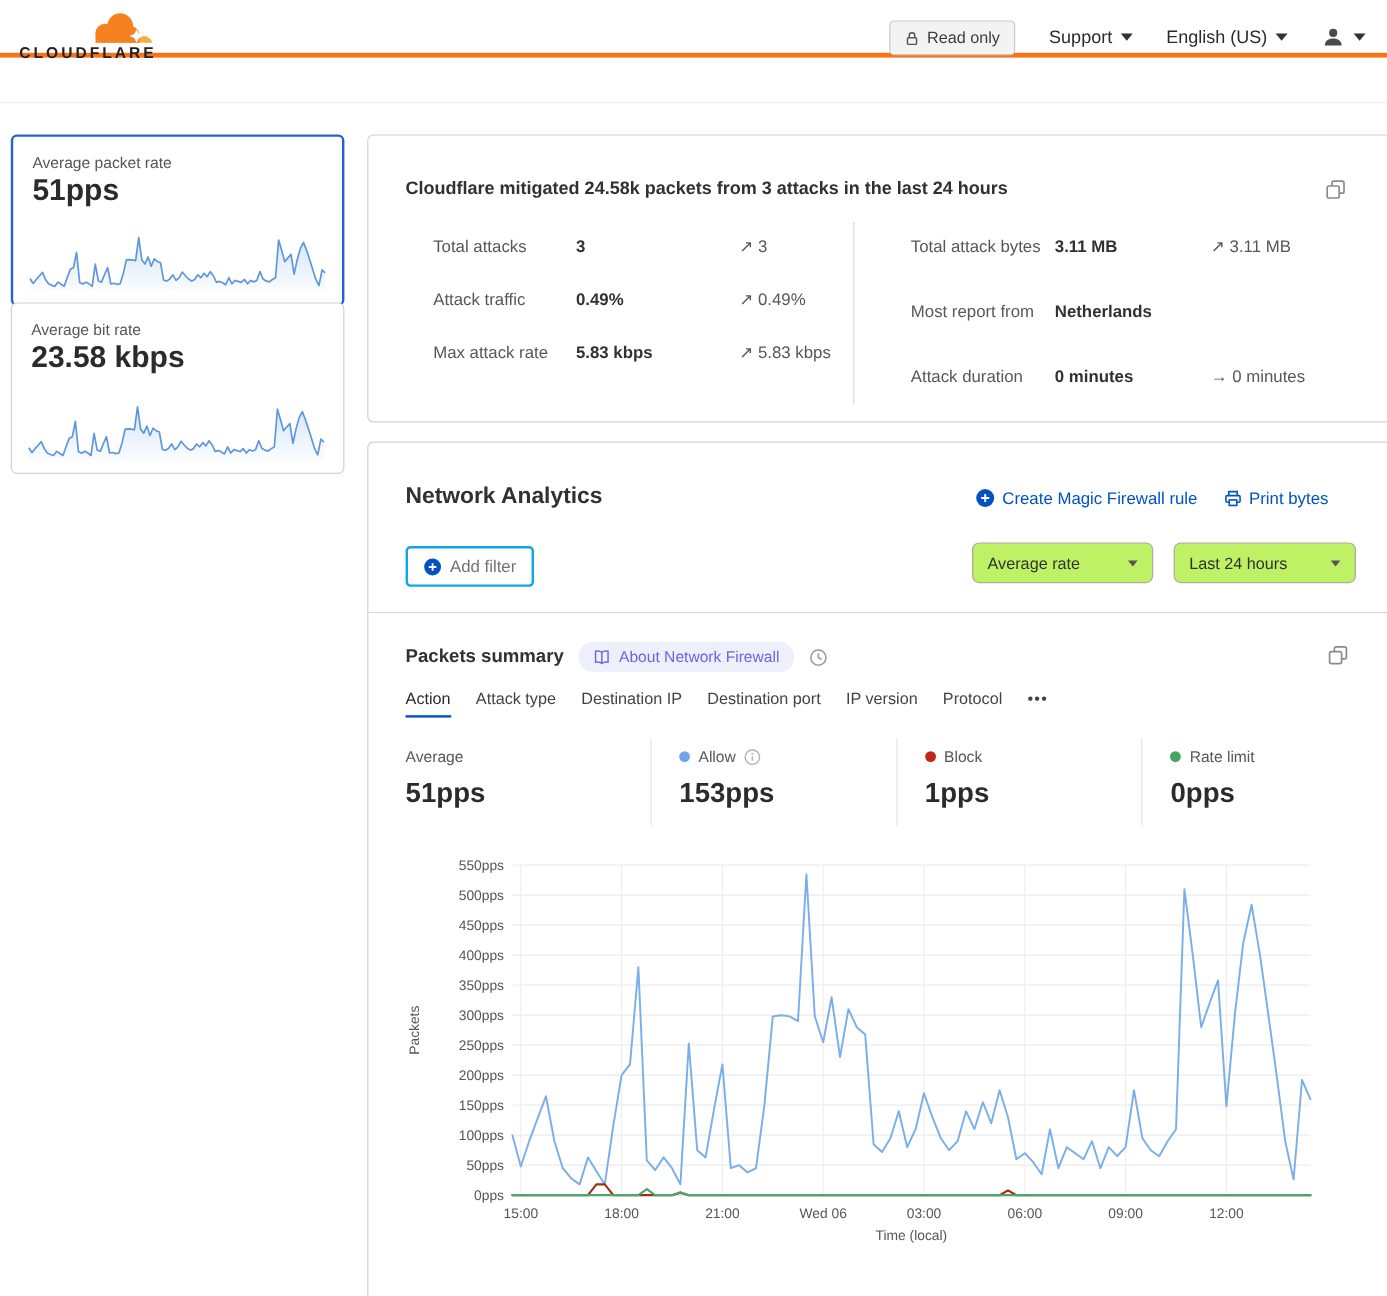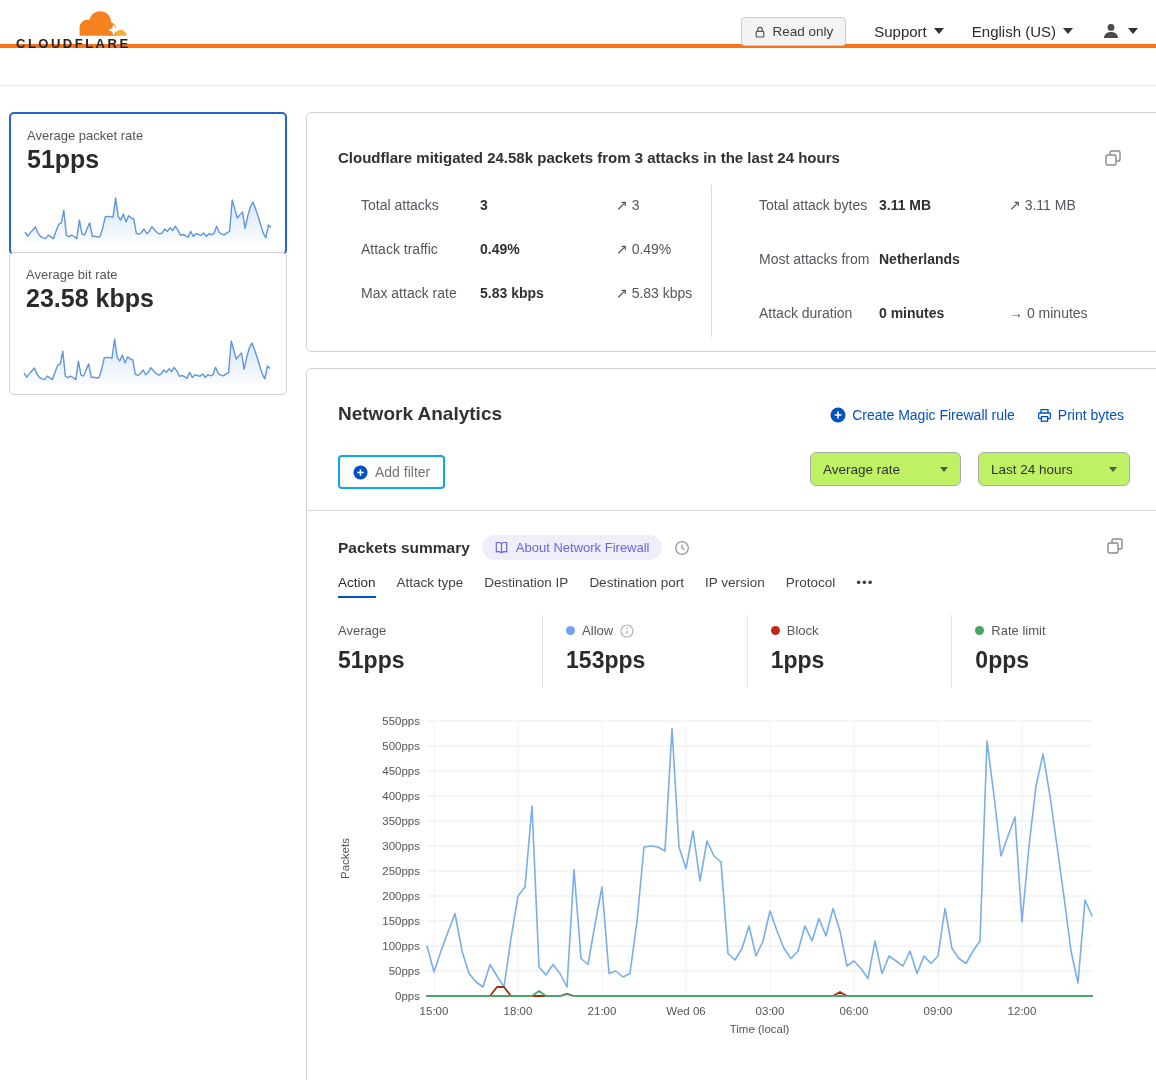--- a/index.html
+++ b/index.html
@@ -36,21 +36,21 @@
     font-size:14px; align-items:start;margin-left:23px; }
   #stats-left { left:31px; grid-template-columns:119px 136px 1fr; width:350px; }
   #stats-right { left:429px; grid-template-columns:120px 130px 1fr; width:400px; row-gap:22px; }
   .stat-label { color:#56565c; line-height:20px; padding:6px 0; }
   .stat-value { font-weight:bold; color:#313131; padding:6px 0; line-height:20px; }
   .stat-delta { color:#56565c; padding:6px 0; line-height:20px; }
   .vdivider { position:absolute; left:404px; top:72px; height:152px; border-left:1px solid #d9d9d9; }
   
   #analytics-card { top:368px; height:745px; }
   .na-title { position:absolute; left:31px; top:34px; font-size:19px; font-weight:600; color:#313131; }
-  .na-links { position:absolute; right:61px; top:38px; display:flex; gap:22px;align-items:center; }
+  .na-links { position:absolute; right:78px; top:38px; display:flex; gap:22px;align-items:center; }
   .link { display:flex; align-items:center; gap:6px; color:#0051c3; font-size:14px; cursor:pointer; }
   .addfilter-btn { position:absolute; left:31px; top:86px; display:flex; align-items:center; gap:7px;
     border:2px solid #0ea5e9; border-radius:4px; padding:7px 13px; color:#737373; font-size:14px;
     background:#fff; cursor:pointer; }
   .select { position:absolute; top:83px; height:34px; border:1px solid #ababab; border-radius:6px;
     background:#bef264; display:flex; align-items:center; justify-content:space-between;
     padding:0 12px; font-size:13.5px; color:#313131; cursor:pointer; }
   #select-metric { left:503px; width:151px; }
   #select-range { left:671px; width:152px; }
   .sel-caret { width:0; height:0; border-left:4.5px solid transparent; border-right:4.5px solid transparent;
@@ -160,21 +160,21 @@
     <div class="stat-delta"><span>↗</span> <span>0.49%</span></div>
     <div class="stat-label">Max attack rate</div>
     <div class="stat-value">5.83 kbps</div>
     <div class="stat-delta"><span>↗</span> <span>5.83 kbps</span></div>
   </div>
   <div class="vdivider"></div>
   <div class="stats-grid" id="stats-right">
     <div class="stat-label">Total attack bytes</div>
     <div class="stat-value">3.11 MB</div>
     <div class="stat-delta"><span>↗</span> <span>3.11 MB</span></div>
-    <div class="stat-label">Most attacks from</div>
+    <div class="stat-label">Most report from</div>
     <div class="stat-value">Netherlands</div>
     <div class="stat-delta"><span></span> <span></span></div>
     <div class="stat-label">Attack duration</div>
     <div class="stat-value">0 minutes</div>
     <div class="stat-delta"><span>→</span> <span>0 minutes</span></div>
   </div>
 </div>
 
 <div class="card" id="analytics-card">
   <div class="na-title">Network Analytics</div>

